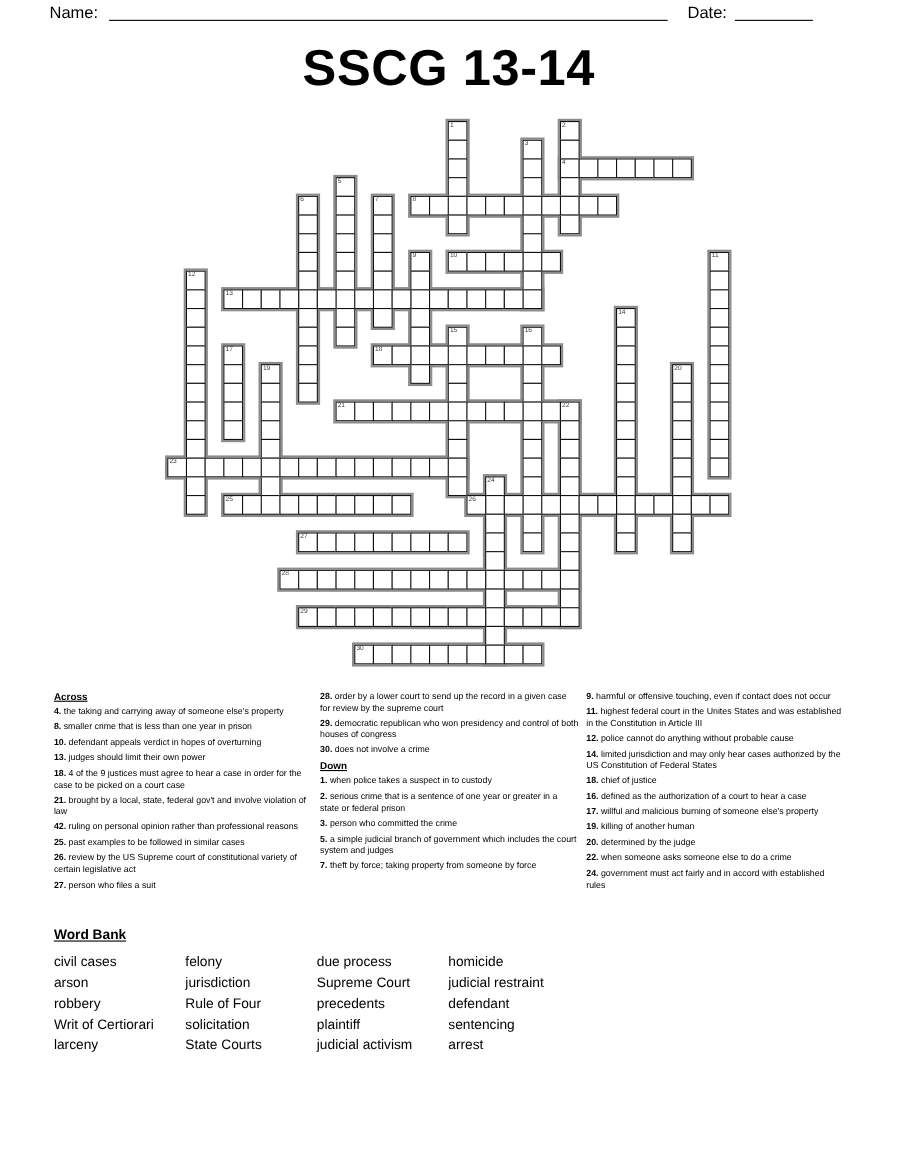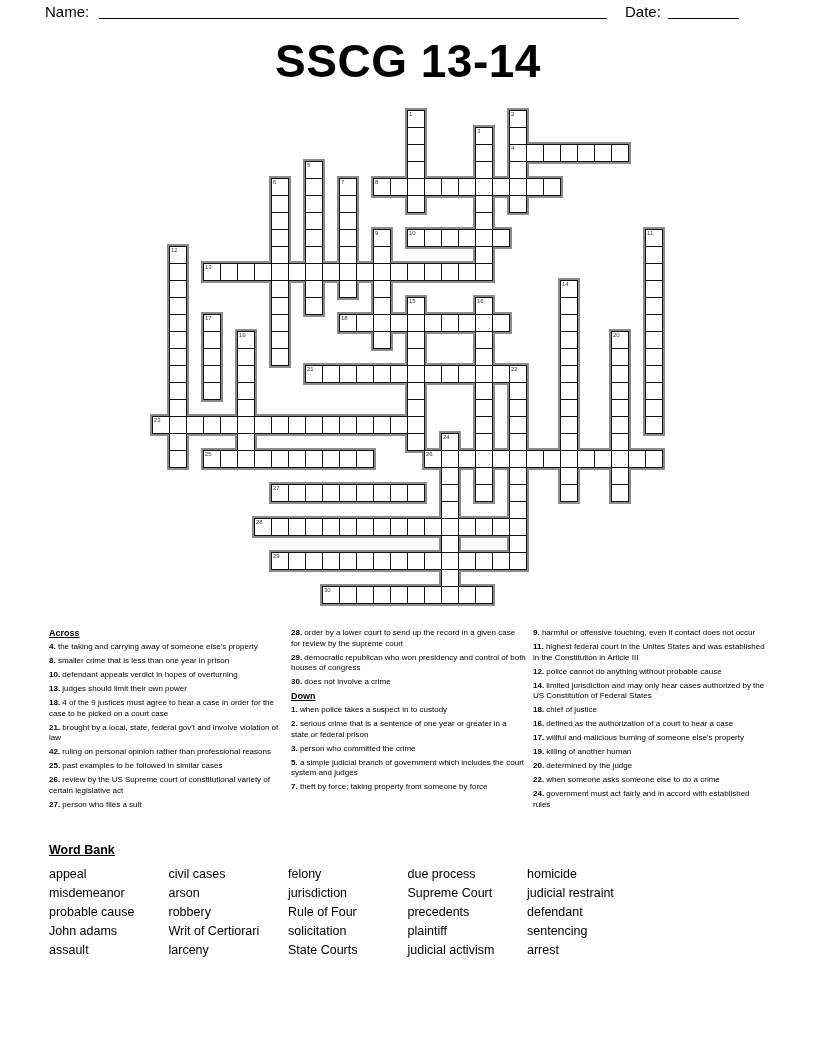--- a/index.html
+++ b/index.html
@@ -464,27 +464,20 @@
         <div class="clue"><b>20. </b>determined by the judge</div>
         <div class="clue"><b>22. </b>when someone asks someone else to do a crime</div>
         <div class="clue"><b>24. </b>government must act fairly and in accord with established rules</div>
       </div>
   </div>
 
   <div class="wordbank">
     <div class="wb-heading">Word Bank</div>
     <div class="wb-cols" id="wb-cols">
         <div class="wb-col">
-          <div class="wb-item">appeal</div>
-          <div class="wb-item">misdemeanor</div>
-          <div class="wb-item">probable cause</div>
-          <div class="wb-item">John adams</div>
-          <div class="wb-item">assault</div>
-        </div>
-        <div class="wb-col">
           <div class="wb-item">civil cases</div>
           <div class="wb-item">arson</div>
           <div class="wb-item">robbery</div>
           <div class="wb-item">Writ of Certiorari</div>
           <div class="wb-item">larceny</div>
         </div>
         <div class="wb-col">
           <div class="wb-item">felony</div>
           <div class="wb-item">jurisdiction</div>
           <div class="wb-item">Rule of Four</div>

